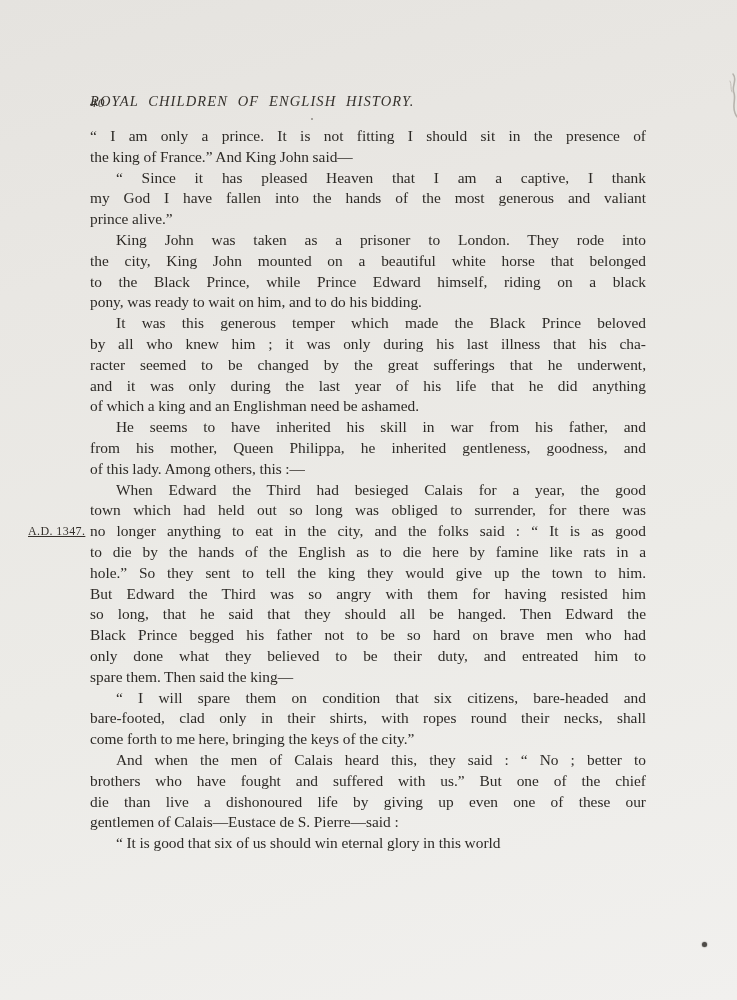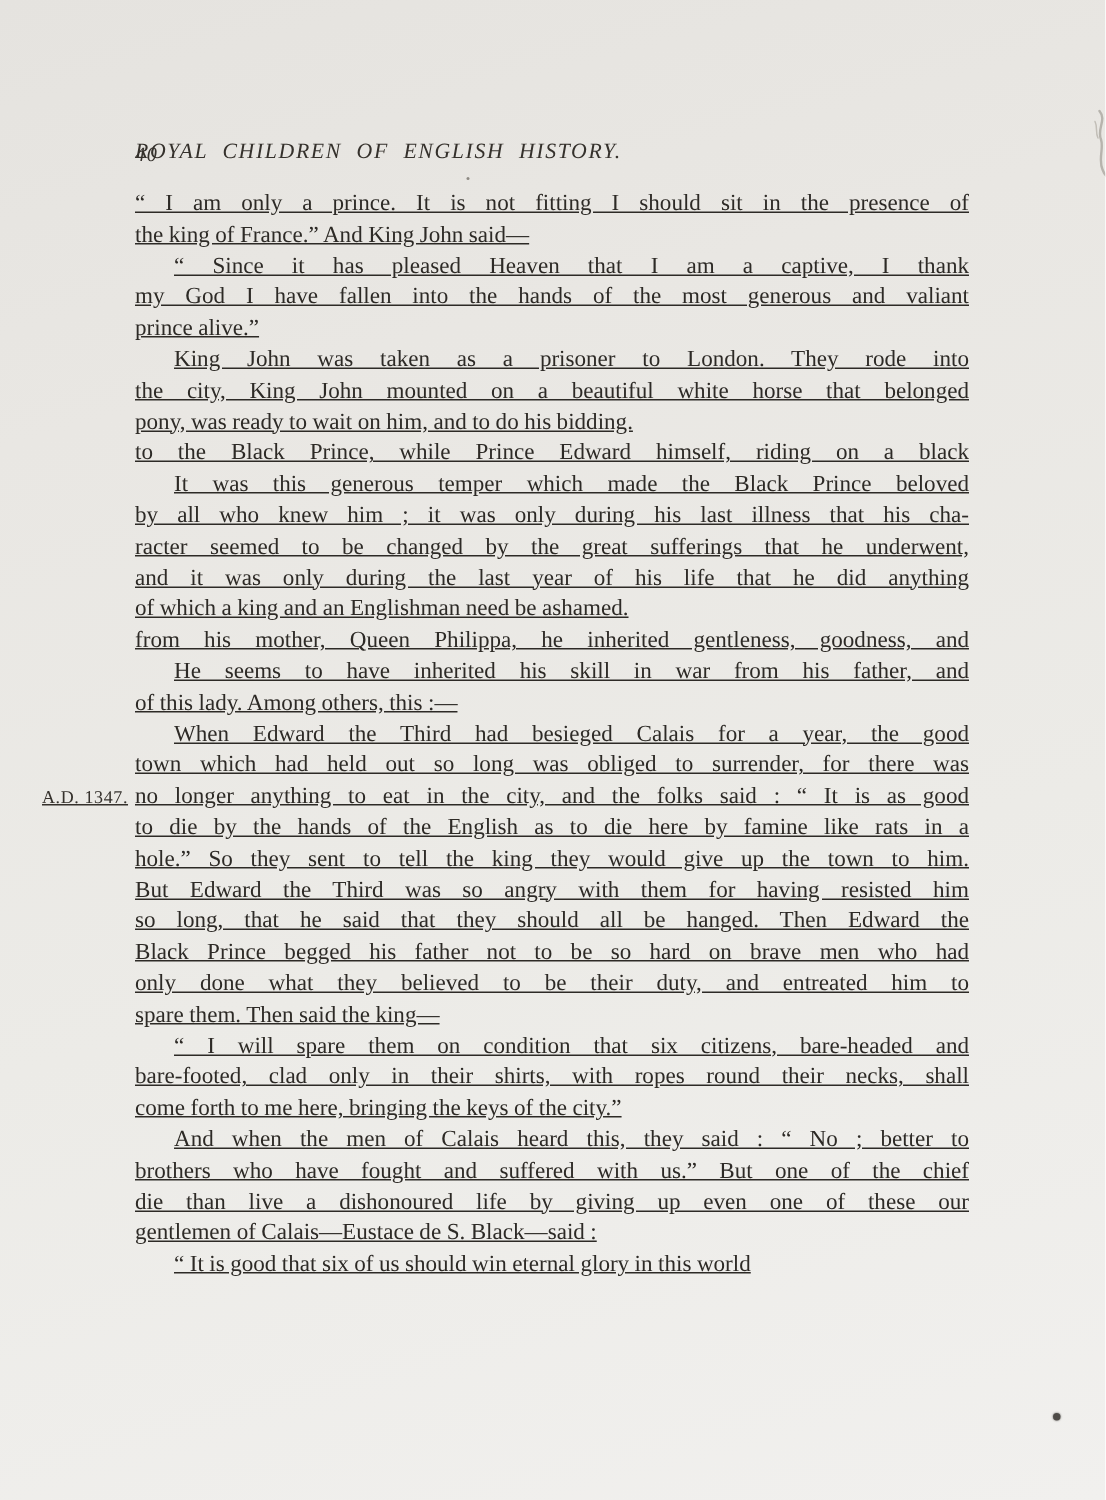--- a/index.html
+++ b/index.html
@@ -47,21 +47,20 @@
     letter-spacing: 0.4px;
     color: #35312c;
     white-space: nowrap;
     text-decoration: underline;
   }
   .text-body {
     position: absolute;
     left: 90px;
     top: 126px;
     width: 556px;
-    text-decoration: underline;
   }
   .line {
     height: 20.8px;
     line-height: 20.8px;
     font-size: 15.4px;
     word-spacing: -0.2px;
     text-align: justify;
     text-align-last: justify;
     overflow: hidden;
     white-space: nowrap;
@@ -111,47 +110,47 @@
   <div class="margin-note">A.D. 1347.</div>
 
   <div class="text-body" id="text-body">
       <div class="line">“ I am only a prince. It is not fitting I should sit in the presence of</div>
       <div class="line last">the king of France.” And King John said—</div>
       <div class="line indent">“ Since it has pleased Heaven that I am a captive, I thank</div>
       <div class="line">my God I have fallen into the hands of the most generous and valiant</div>
       <div class="line last">prince alive.”</div>
       <div class="line indent">King John was taken as a prisoner to London. They rode into</div>
       <div class="line">the city, King John mounted on a beautiful white horse that belonged</div>
+      <div class="line">to the Black Prince, while Prince Edward himself, riding on a black</div>
       <div class="line last">pony, was ready to wait on him, and to do his bidding.</div>
-      <div class="line">to the Black Prince, while Prince Edward himself, riding on a black</div>
       <div class="line indent">It was this generous temper which made the Black Prince beloved</div>
       <div class="line">by all who knew him ; it was only during his last illness that his cha-</div>
       <div class="line">racter seemed to be changed by the great sufferings that he underwent,</div>
       <div class="line">and it was only during the last year of his life that he did anything</div>
       <div class="line last">of which a king and an Englishman need be ashamed.</div>
+      <div class="line indent">He seems to have inherited his skill in war from his father, and</div>
       <div class="line">from his mother, Queen Philippa, he inherited gentleness, goodness, and</div>
-      <div class="line indent">He seems to have inherited his skill in war from his father, and</div>
       <div class="line last">of this lady. Among others, this :—</div>
       <div class="line indent">When Edward the Third had besieged Calais for a year, the good</div>
       <div class="line">town which had held out so long was obliged to surrender, for there was</div>
       <div class="line">no longer anything to eat in the city, and the folks said : “ It is as good</div>
       <div class="line">to die by the hands of the English as to die here by famine like rats in a</div>
       <div class="line">hole.” So they sent to tell the king they would give up the town to him.</div>
       <div class="line">But Edward the Third was so angry with them for having resisted him</div>
       <div class="line">so long, that he said that they should all be hanged. Then Edward the</div>
       <div class="line">Black Prince begged his father not to be so hard on brave men who had</div>
       <div class="line">only done what they believed to be their duty, and entreated him to</div>
       <div class="line last">spare them. Then said the king—</div>
       <div class="line indent">“ I will spare them on condition that six citizens, bare-headed and</div>
       <div class="line">bare-footed, clad only in their shirts, with ropes round their necks, shall</div>
       <div class="line last">come forth to me here, bringing the keys of the city.”</div>
       <div class="line indent">And when the men of Calais heard this, they said : “ No ; better to</div>
       <div class="line">brothers who have fought and suffered with us.” But one of the chief</div>
       <div class="line">die than live a dishonoured life by giving up even one of these our</div>
-      <div class="line last">gentlemen of Calais—Eustace de S. Black—said :</div>
+      <div class="line last">gentlemen of Calais—Eustace de S. Pierre—said :</div>
       <div class="line last indent">“ It is good that six of us should win eternal glory in this world</div>
     </div>
 
   <svg class="pencil-mark" width="22" height="50" viewBox="0 0 22 50">
     <path d="M14,2 C19,8 12,14 15,21 C17,27 13,34 16,41 C17,44 19,46 20,47" fill="none" stroke="#8f8a82" stroke-width="1.6" stroke-linecap="round"></path>
     <path d="M11,9 C13,13 11,16 13,20" fill="none" stroke="#a39d94" stroke-width="1" stroke-linecap="round"></path>
   </svg>
 
   <div class="ink-spot"></div>
   <div class="paper-speck"></div>

